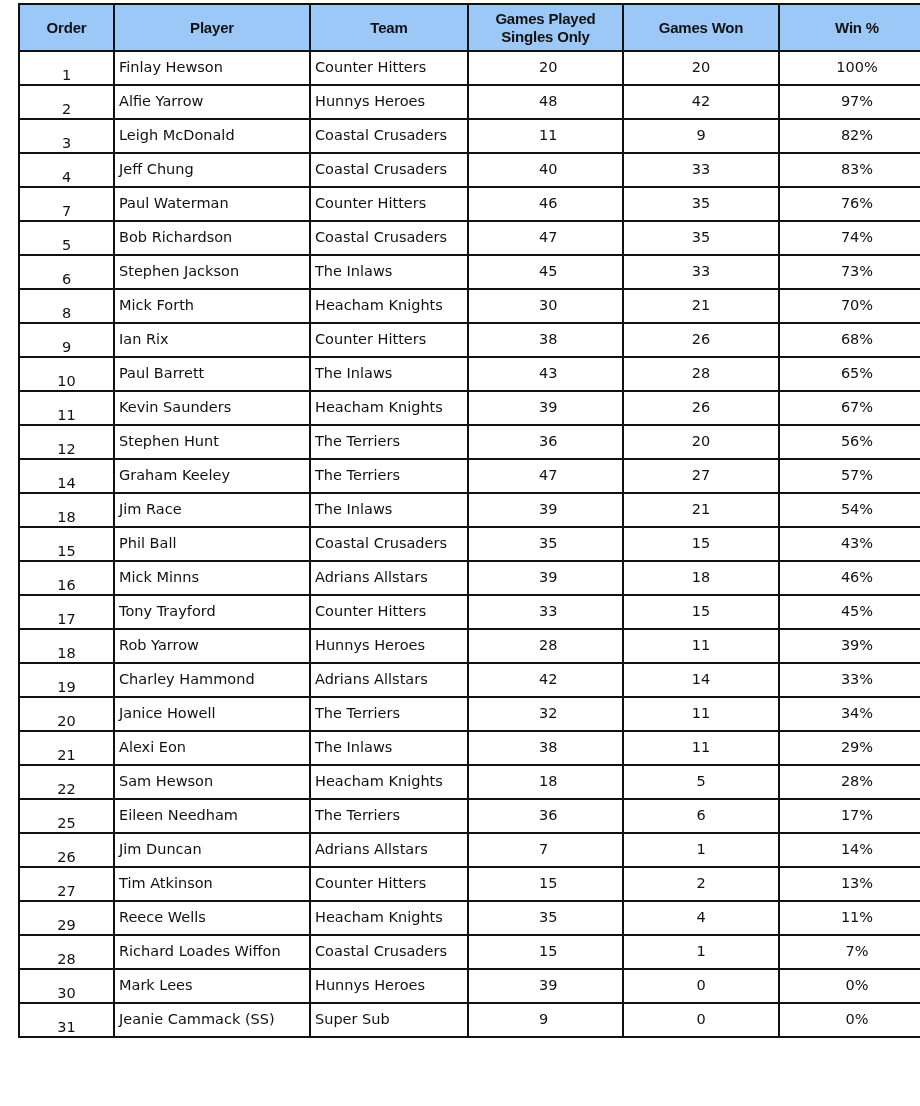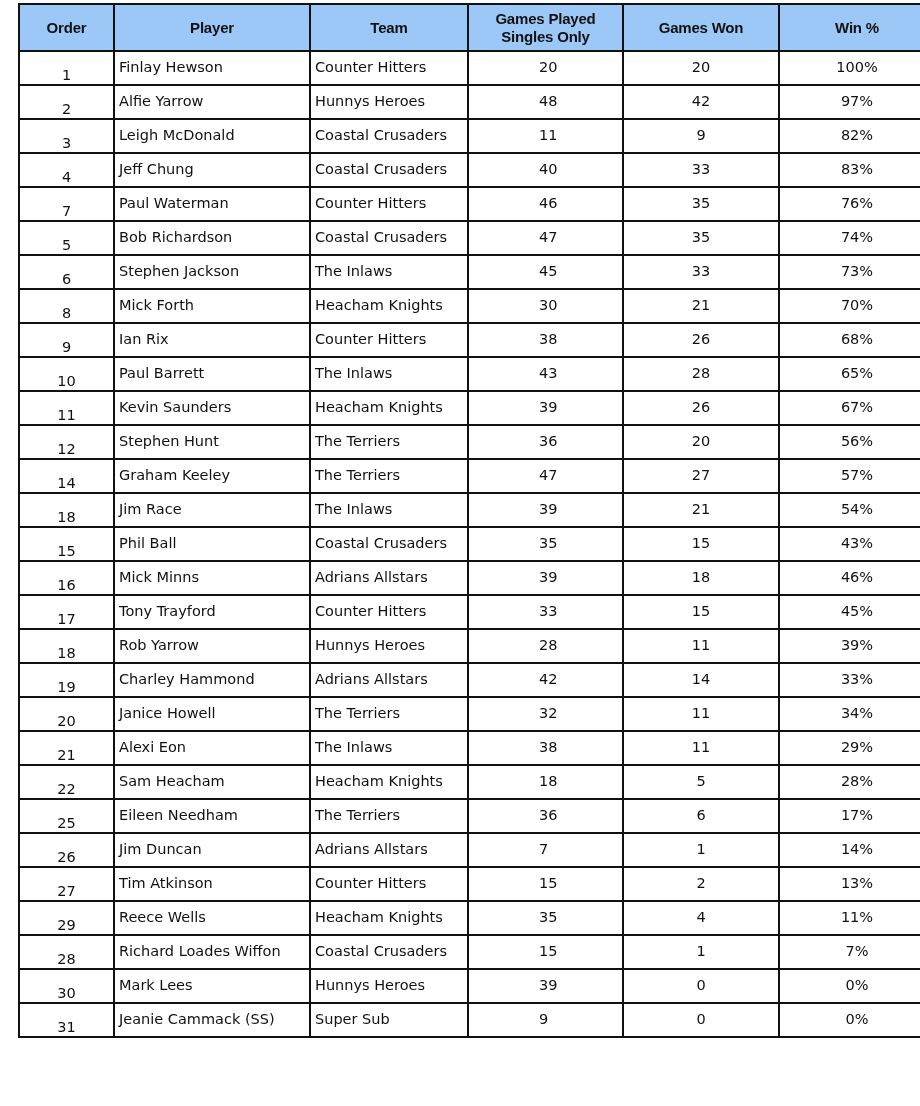--- a/index.html
+++ b/index.html
@@ -264,21 +264,21 @@
         <tr>
           <td class="order">21</td>
           <td class="text">Alexi Eon</td>
           <td class="text">The Inlaws</td>
           <td class="num played">38</td>
           <td class="num">11</td>
           <td class="num">29%</td>
         </tr>
         <tr>
           <td class="order">22</td>
-          <td class="text">Sam Heacham</td>
+          <td class="text">Sam Hewson</td>
           <td class="text">Heacham Knights</td>
           <td class="num played">18</td>
           <td class="num">5</td>
           <td class="num">28%</td>
         </tr>
         <tr>
           <td class="order">25</td>
           <td class="text">Eileen Needham</td>
           <td class="text">The Terriers</td>
           <td class="num played">36</td>

